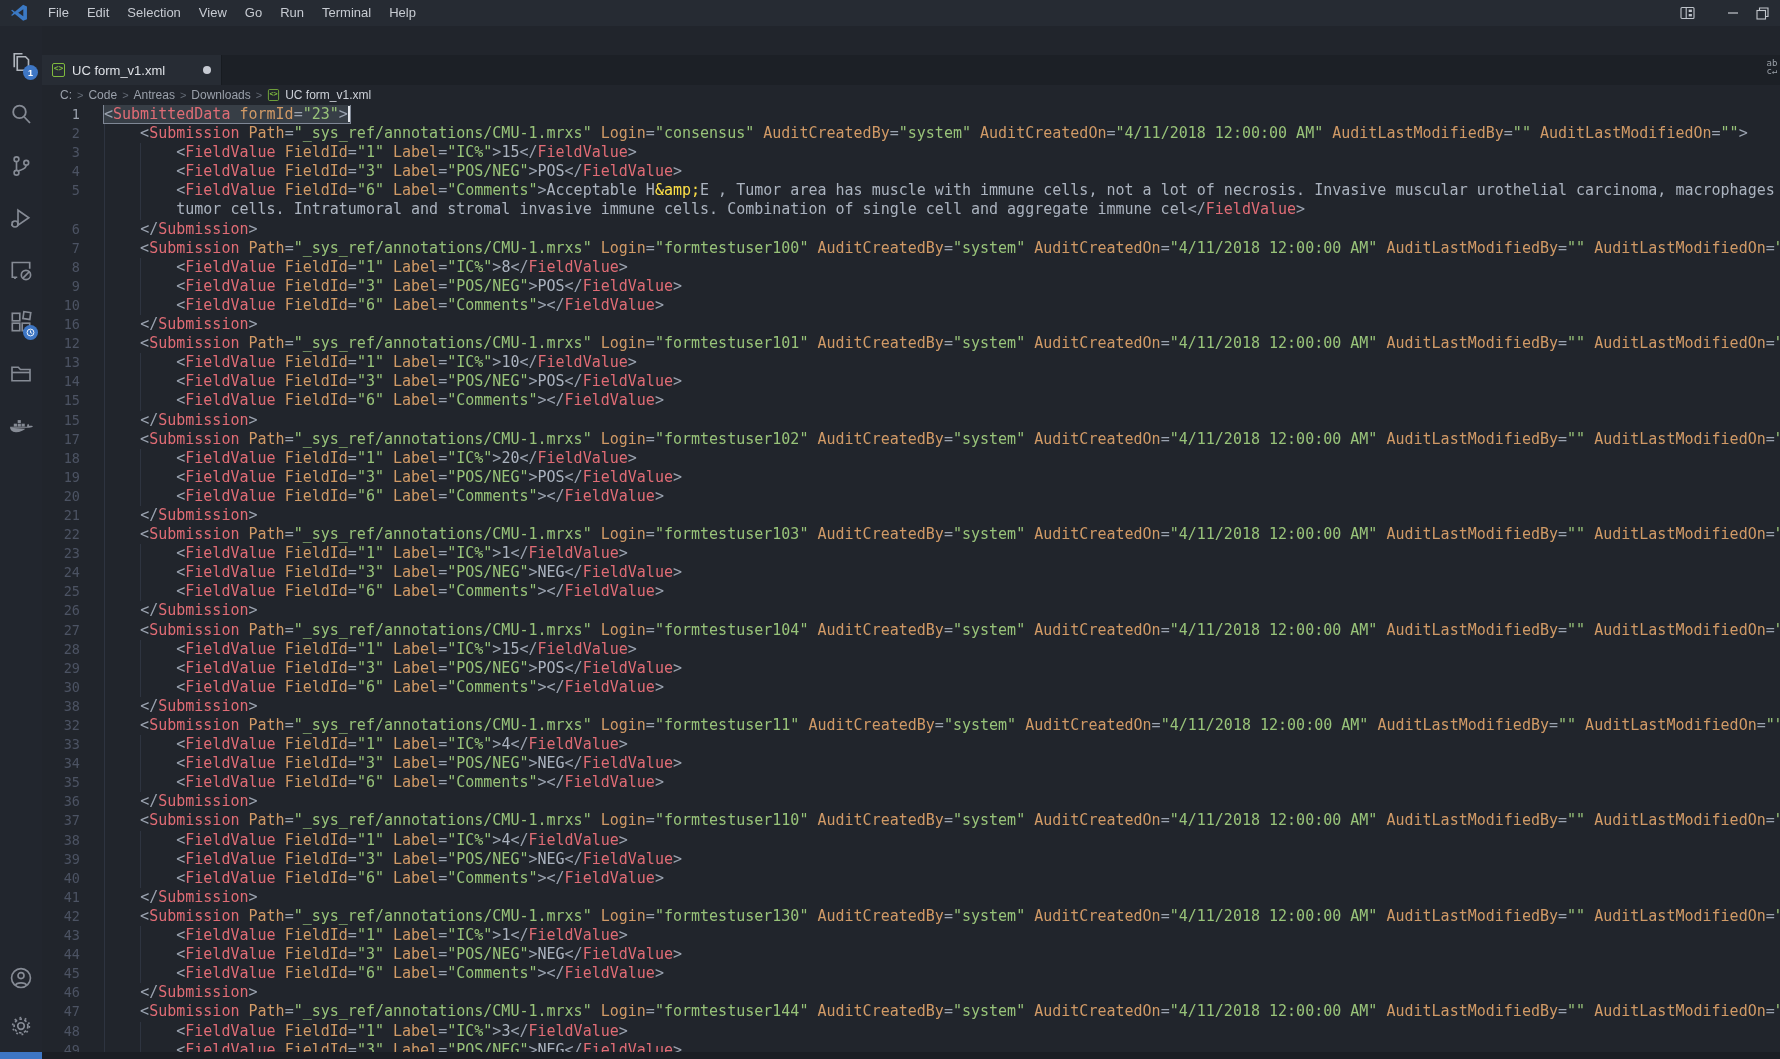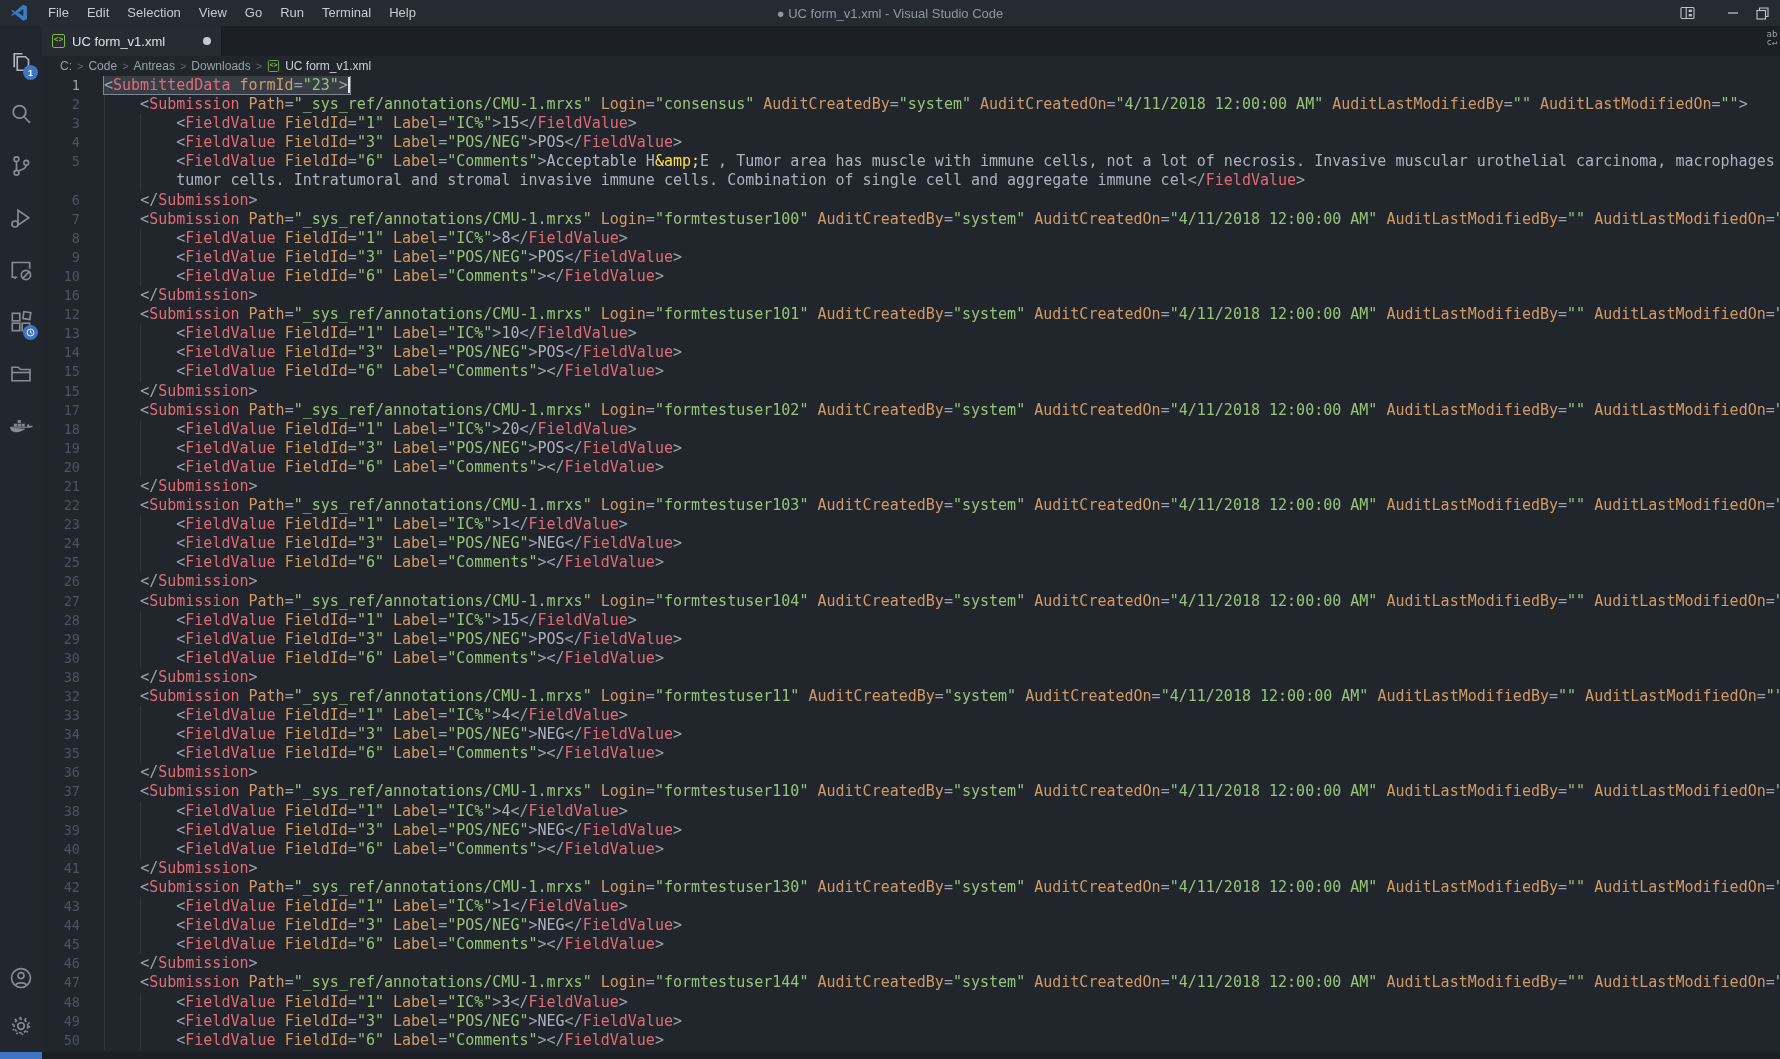--- a/index.html
+++ b/index.html
@@ -29,21 +29,21 @@
   .ab-item { width:42px; height:52px; display:flex; align-items:center; justify-content:center;
              position:relative; color:#868b95; }
   .ab-item svg { display:block; }
   .ab-badge { position:absolute; right:4px; bottom:8px; min-width:15px; height:15px; border-radius:50%;
               background:#3e76c4; color:#fff; font-size:9px; display:flex; align-items:center;
               justify-content:center; font-weight:bold; }
   .ab-spacer { flex:1; }
   .ab-bottom { margin-bottom:4px; }
 
   
-  .editorcol { flex:1; display:flex; flex-direction:column; min-width:0; background:#21252c; }
+  .editorcol { flex:1; display:flex; flex-direction:column; min-width:0; background:#21252c;margin-top:29px; }
   .tabstrip { height:30px; background:#1c2026; display:flex; align-items:stretch; flex:none; position:relative; }
   .tab { width:180px; background:#272c34; display:flex; align-items:center; gap:7px; padding:0 10px;
          border-right:1px solid #171b20; }
   .tab-label { font-size:13px; color:#dee1e6; white-space:nowrap; }
   .xmlicon { width:13px; height:14px; border:1.5px solid #7fb93e; border-radius:2px; position:relative; flex:none; }
   .xmlicon:after { content:"<>"; position:absolute; left:0; right:0; top:0px; text-align:center;
                    font-size:8px; color:#7fb93e; font-weight:bold; font-family:"DejaVu Sans Mono",monospace; }
   .tab-dot { width:8px; height:8px; border-radius:50%; background:#c6cad2; margin-left:auto; flex:none; }
   .editor-actions { position:absolute; right:-3px; top:4px; color:#9aa0a8; width:22px; height:22px; }
 
@@ -89,21 +89,20 @@
     <div class="menus">
       <span class="menu-item">File</span>
       <span class="menu-item">Edit</span>
       <span class="menu-item">Selection</span>
       <span class="menu-item">View</span>
       <span class="menu-item">Go</span>
       <span class="menu-item">Run</span>
       <span class="menu-item">Terminal</span>
       <span class="menu-item">Help</span>
     </div>
-    <div class="wtitle">● UC form_v1.xml - Visual Studio Code</div>
     <div class="wincontrols">
       <div class="wc">
         <svg width="15" height="14" viewBox="0 0 15 14" fill="none" stroke="#bfc4cb" stroke-width="1.1">
           <rect x="1" y="1.5" width="13" height="11" rx="1"></rect>
           <line x1="6.2" y1="1.5" x2="6.2" y2="12.5"></line>
           <rect x="8.7" y="3.6" width="3.2" height="2.4" fill="#bfc4cb" stroke="none"></rect>
           <rect x="8.7" y="8" width="3.2" height="2.4" fill="#bfc4cb" stroke="none"></rect>
         </svg>
       </div>
       <div class="wc">

